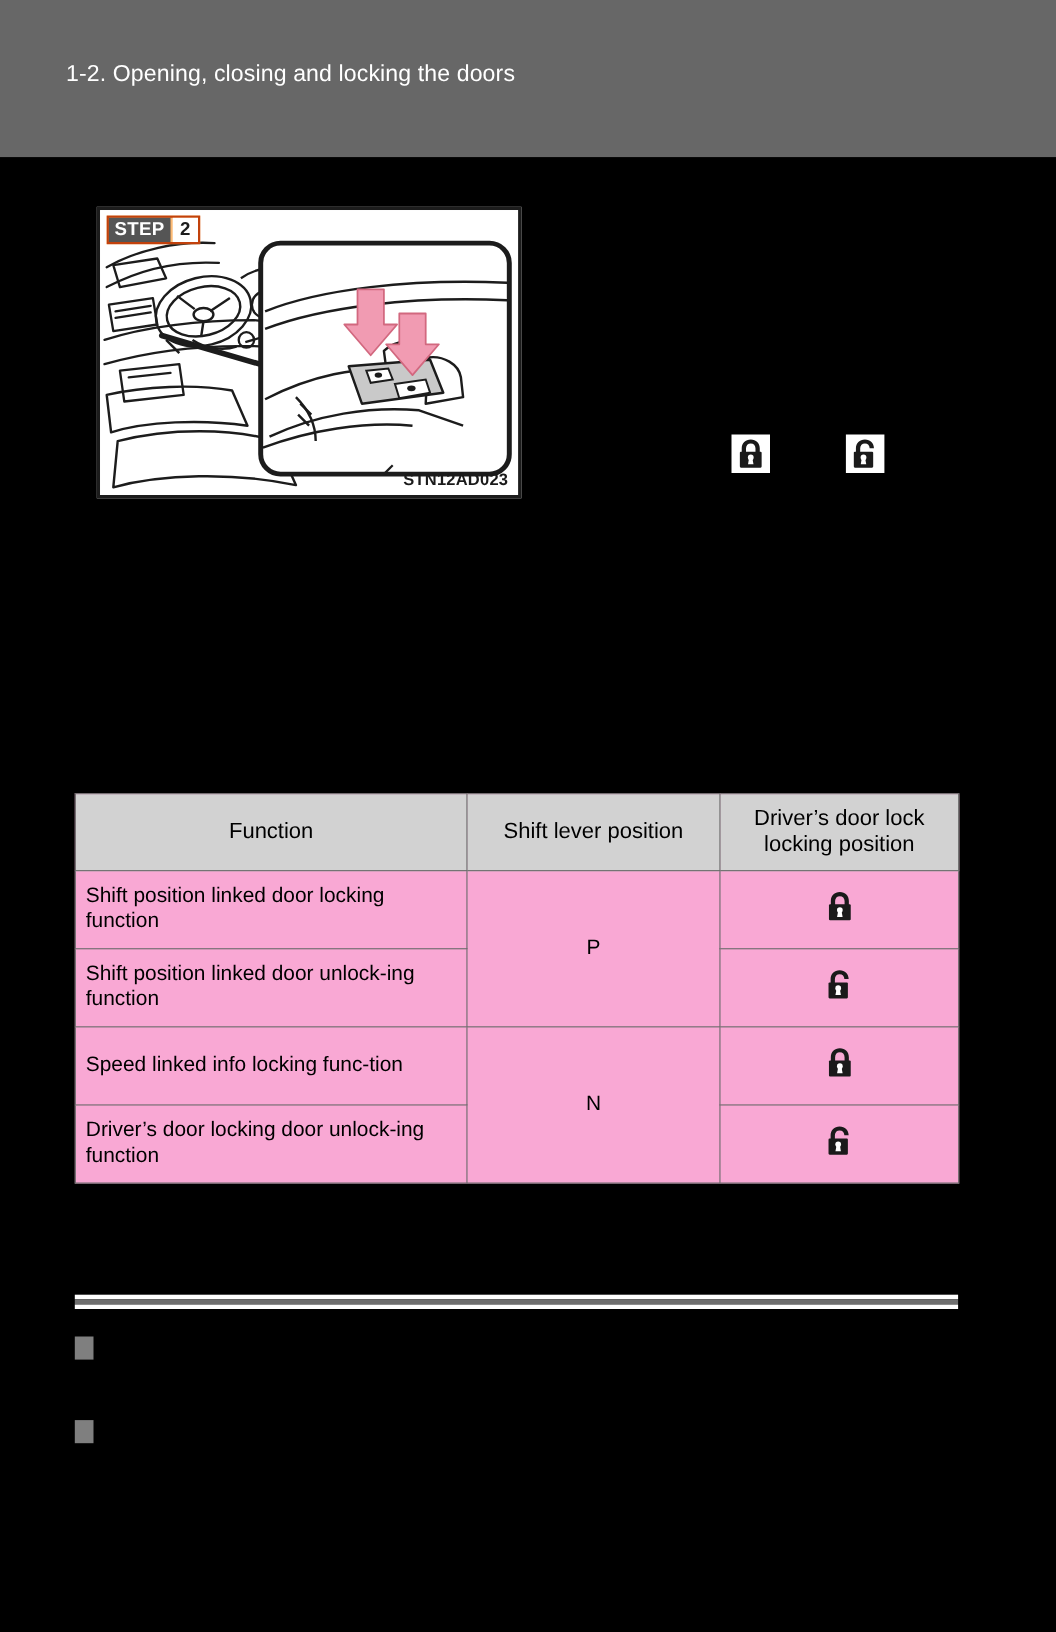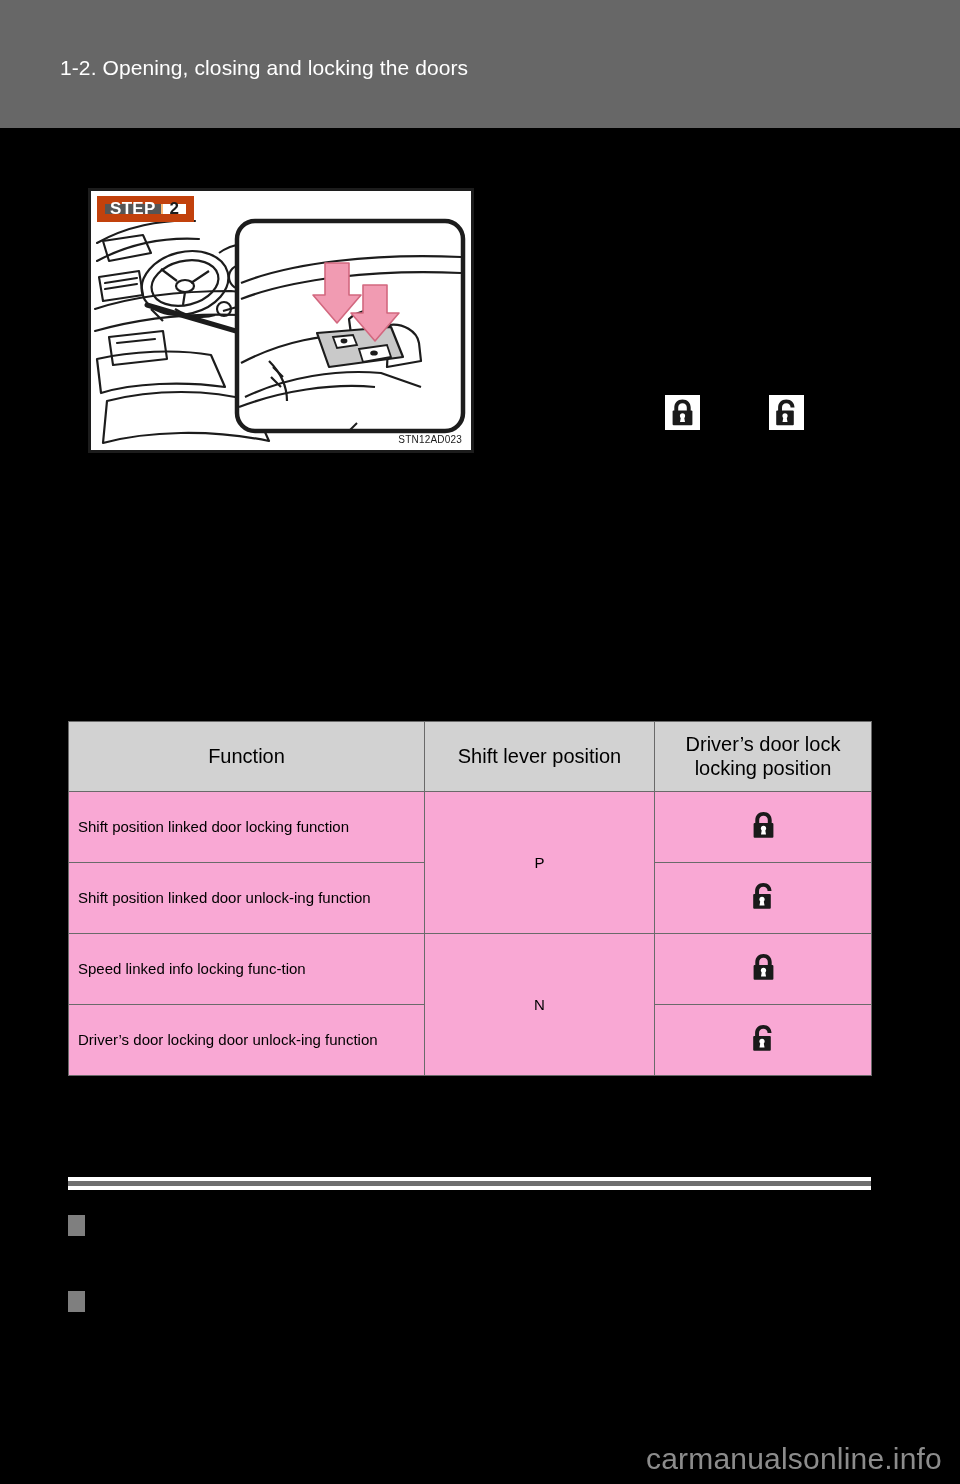--- a/index.html
+++ b/index.html
@@ -15,21 +15,21 @@
     font-family: "Liberation Sans", sans-serif;
     color: #000;
   }
 
   
   .header-band {
     position: absolute;
     left: 0;
     top: 0;
     width: 960px;
-    height: 128px;
+    height: 143px;
     background: #676767;
   }
   .header-title {
     position: absolute;
     left: 60px;
     top: 56px;
     font-size: 21px;
     color: #ffffff;
     letter-spacing: 0.1px;
     white-space: nowrap;
@@ -63,21 +63,21 @@
   }
   .figure svg { display: block; }
 
   .step-badge {
     position: absolute;
     left: 6px;
     top: 5px;
     height: 26px;
     display: flex;
     align-items: stretch;
-    border: 8px solid #c2410c;
+    border: 2px solid #c2410c;
     box-sizing: border-box;
     background: #fdba74;
     z-index: 5;
   }
   .step-badge .step-word {
     background: #555555;
     color: #ffffff;
     font-size: 17px;
     font-weight: bold;
     padding: 0 5px;
@@ -92,22 +92,22 @@
     font-weight: bold;
     padding: 0 7px;
     display: flex;
     align-items: center;
     margin-left: 2px;
   }
   .figure-code {
     position: absolute;
     right: 9px;
     bottom: 5px;
-    font-size: 10px;
-    font-weight: normal;
+    font-size: 15px;
+    font-weight: bold;
     color: #1a1a1a;
     letter-spacing: 0.2px;
     z-index: 5;
     text-align: right;
   }
 
   
   .icon-pair {
     position: absolute;
     left: 665px;
@@ -148,21 +148,21 @@
     height: 70px;
     padding: 4px 8px;
     line-height: 1.16;
   }
   .col-fn   { width: 356px; }
   .col-shift{ width: 230px; }
   .col-sw   { width: 217px; }
 
   .spec-table tbody td {
     height: 71px;
-    font-size: 15px;
+    font-size: 19px;
     line-height: 1.2;
   }
   .cell-fn {
     text-align: left;
     padding: 4px 9px;
     vertical-align: middle;
   }
   .cell-shift {
     text-align: center;
     vertical-align: middle;
@@ -436,15 +436,14 @@
   <div class="section-block sec-1">
     <span class="bullet-square"></span>
     <span class="section-heading"></span>
   </div>
 
   <div class="section-block sec-2">
     <span class="bullet-square"></span>
     <span class="section-heading"></span>
   </div>
 
-  <div class="footer-mark">carmanualsonline.info</div>
 
 </div>
 
 </body></html>

